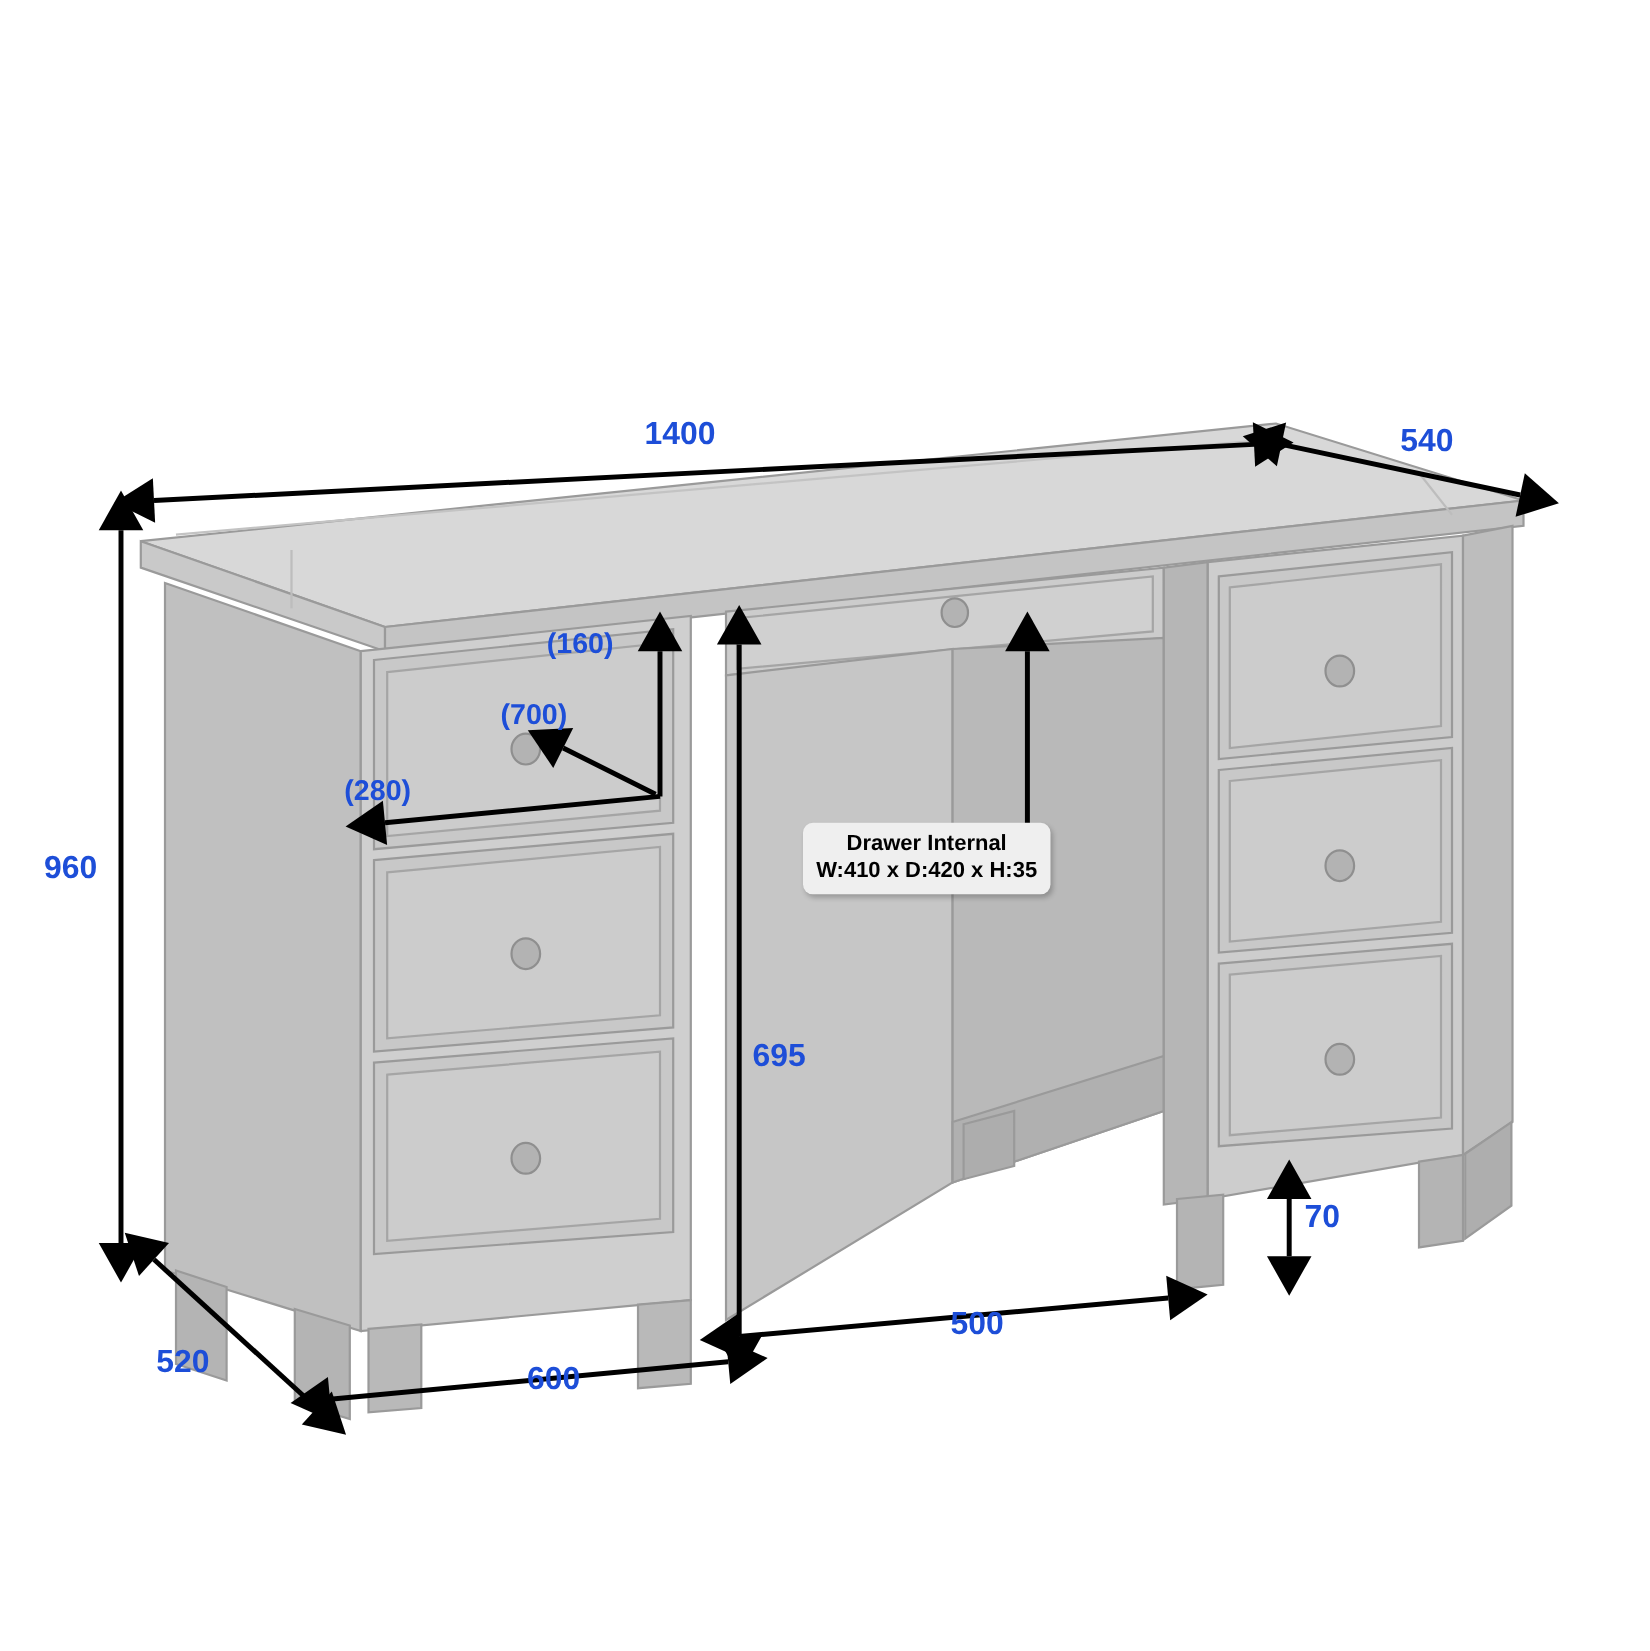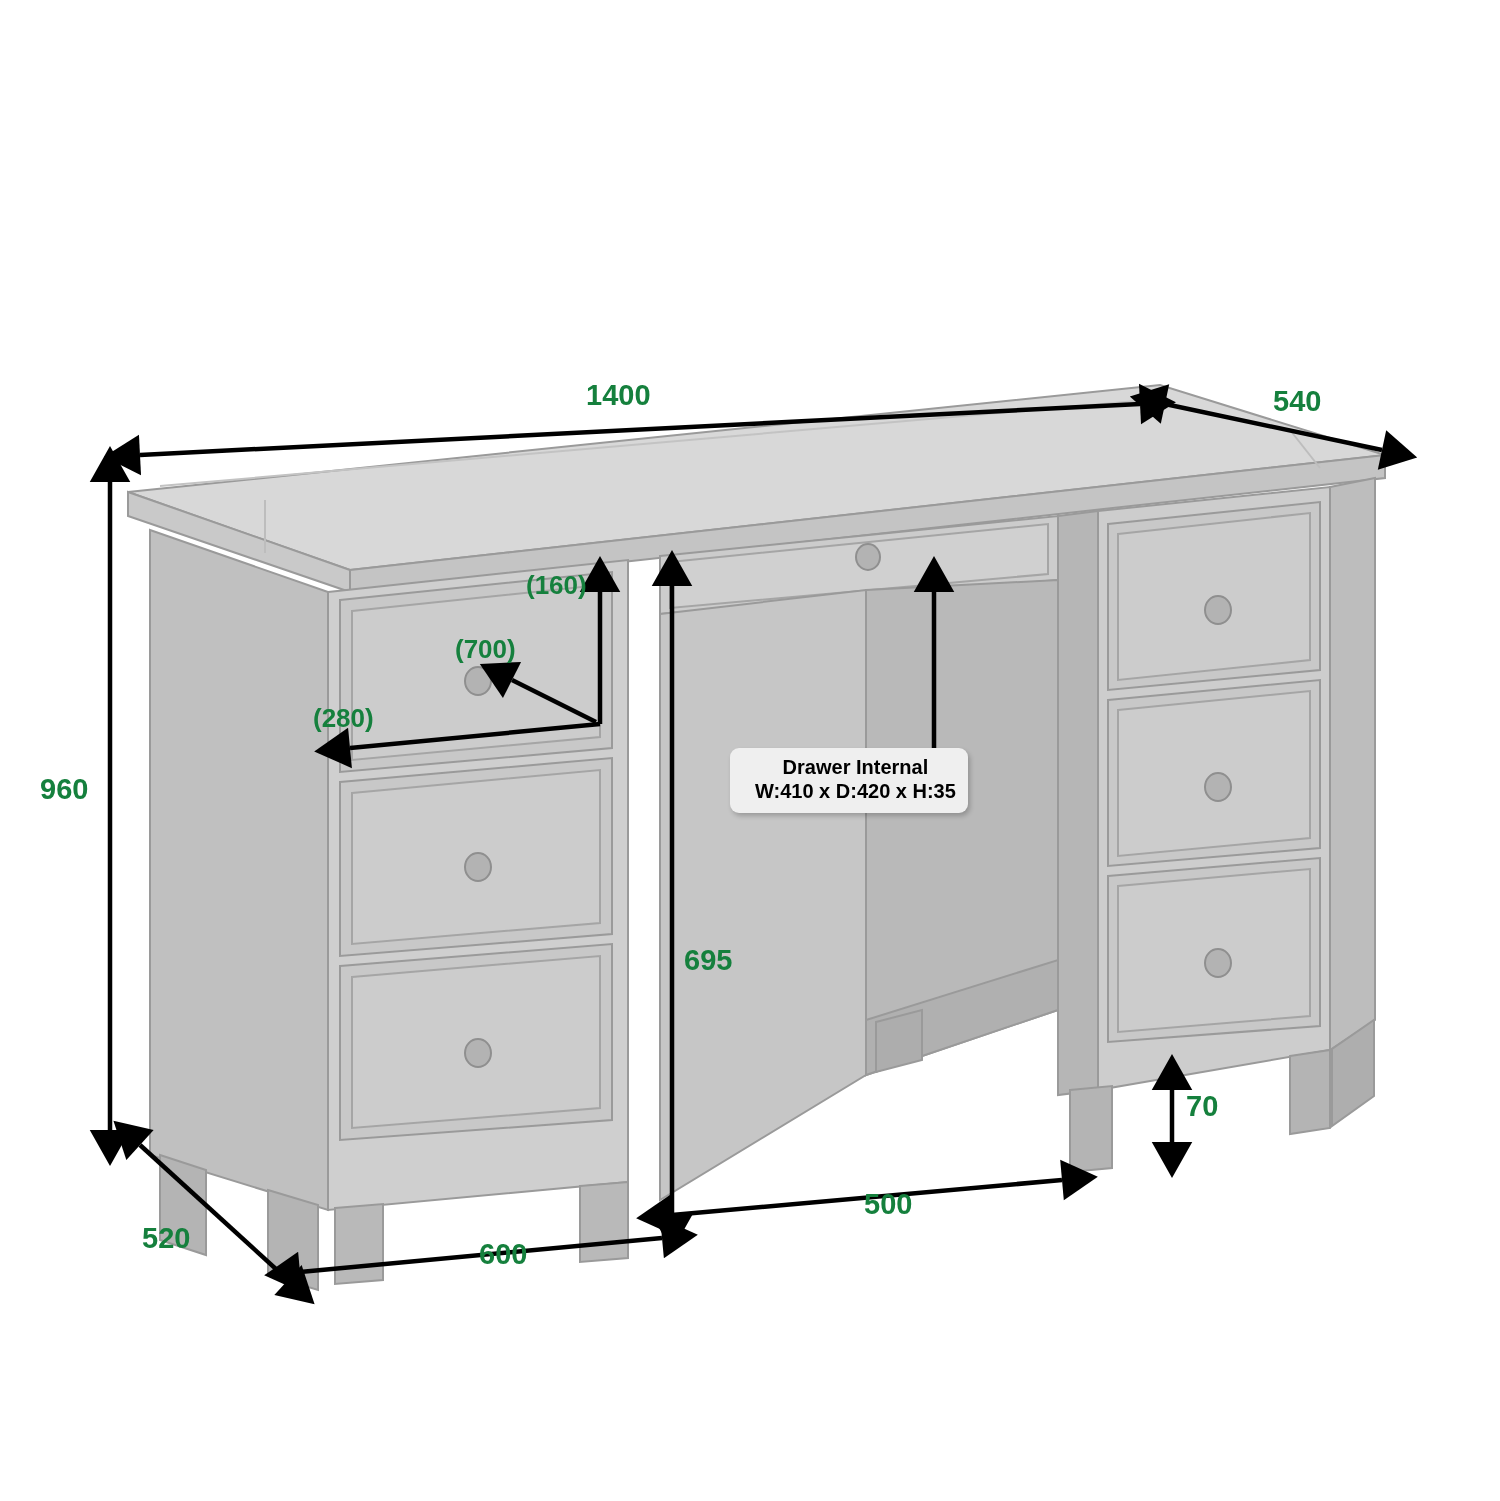--- a/index.html
+++ b/index.html
@@ -51,39 +51,38 @@
     left: 0;
     top: 0;
     width: 1500px;
     height: 1501px;
   }
   .dim-label {
     position: absolute;
     font-size: 29px;
     font-weight: bold;
     white-space: nowrap;
-    color: #15803d;
+    color: #1d4ed8;
   }
   .dim-label.small {
     font-size: 26px;
   }
   .callout {
     position: absolute;
     background: #efefef;
     border-radius: 9px;
     padding: 7px 12px 9px 12px;
     box-shadow: 2px 3px 5px rgba(0,0,0,0.22);
     text-align: center;
     line-height: 1.22;
   }
   .callout-line {
     font-size: 20px;
     font-weight: bold;
     white-space: nowrap;
-    margin-left: 13px;
   }
 </style>
 </head>
 <body>
 
 <div id="page">
 
 
   <div class="diagram">
 
@@ -206,21 +205,21 @@
 
     <div class="dim-label" style="left:586px; top:379px;">1400</div>
     <div class="dim-label" style="left:1273px; top:385px;">540</div>
     <div class="dim-label" style="left:40px; top:773px;">960</div>
     <div class="dim-label" style="left:684px; top:944px;text-align:right;">695</div>
     <div class="dim-label" style="left:864px; top:1188px;">500</div>
     <div class="dim-label" style="left:479px; top:1238px;">600</div>
     <div class="dim-label" style="left:142px; top:1222px;">520</div>
     <div class="dim-label" style="left:1186px; top:1090px;">70</div>
 
-    <div class="dim-label small" style="left:526px; top:570px;">(160)</div>
+    <div class="dim-label small" style="left:497px; top:570px;">(160)</div>
     <div class="dim-label small" style="left:455px; top:634px;">(700)</div>
     <div class="dim-label small" style="left:313px; top:703px;">(280)</div>
 
     <div class="callout" style="left:730px; top:748px;">
       <div class="callout-line">Drawer Internal</div>
       <div class="callout-line">W:410 x D:420 x H:35</div>
     </div>
 
   </div>
 </div>

